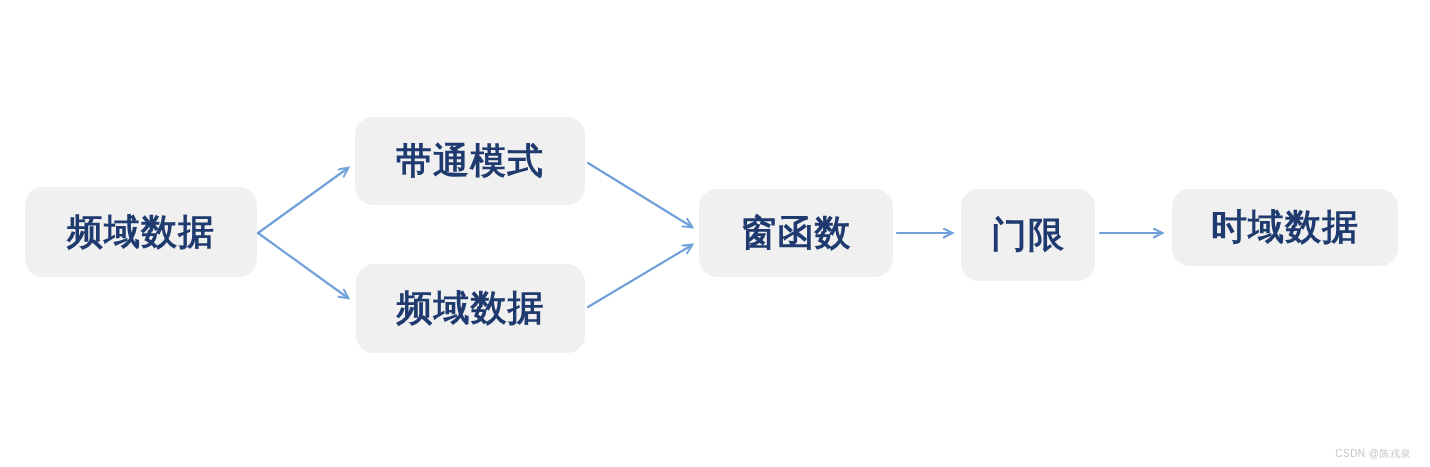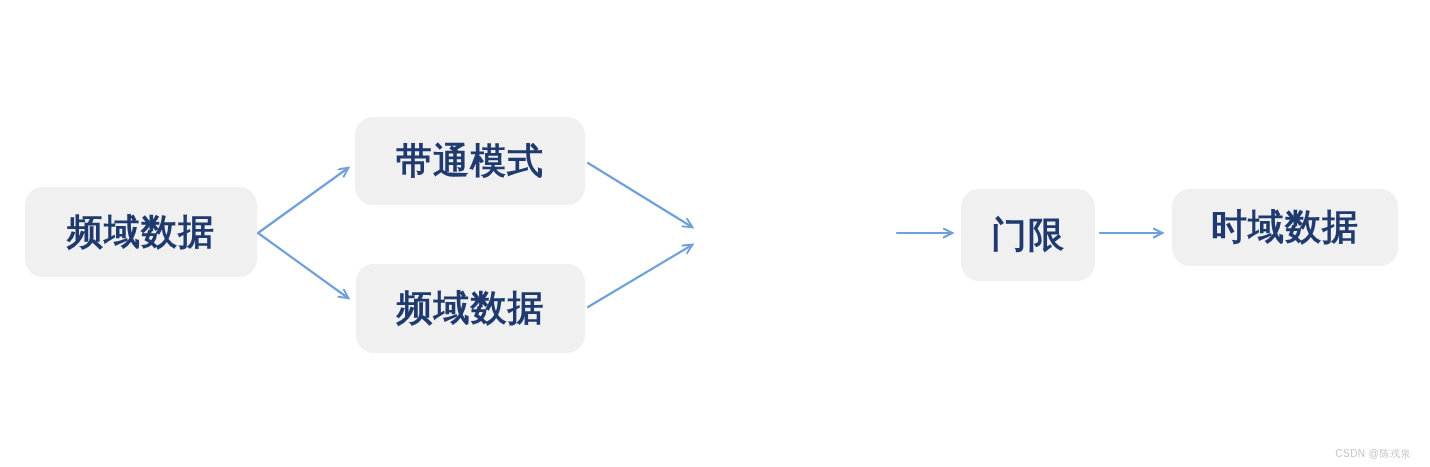--- a/index.html
+++ b/index.html
@@ -82,20 +82,23 @@
   </div>
 
   <div class="node node-band">
     <span>带通模式</span>
   </div>
 
   <div class="node node-low">
     <span>频域数据</span>
   </div>
 
+  <div class="node node-window">
+    <span>窗函数</span>
+  </div>
 
   <div class="node node-thresh">
     <span>门限</span>
   </div>
 
   <div class="node node-time">
     <span>时域数据</span>
   </div>
 
   <div class="watermark">CSDN @陈戎泉</div>

